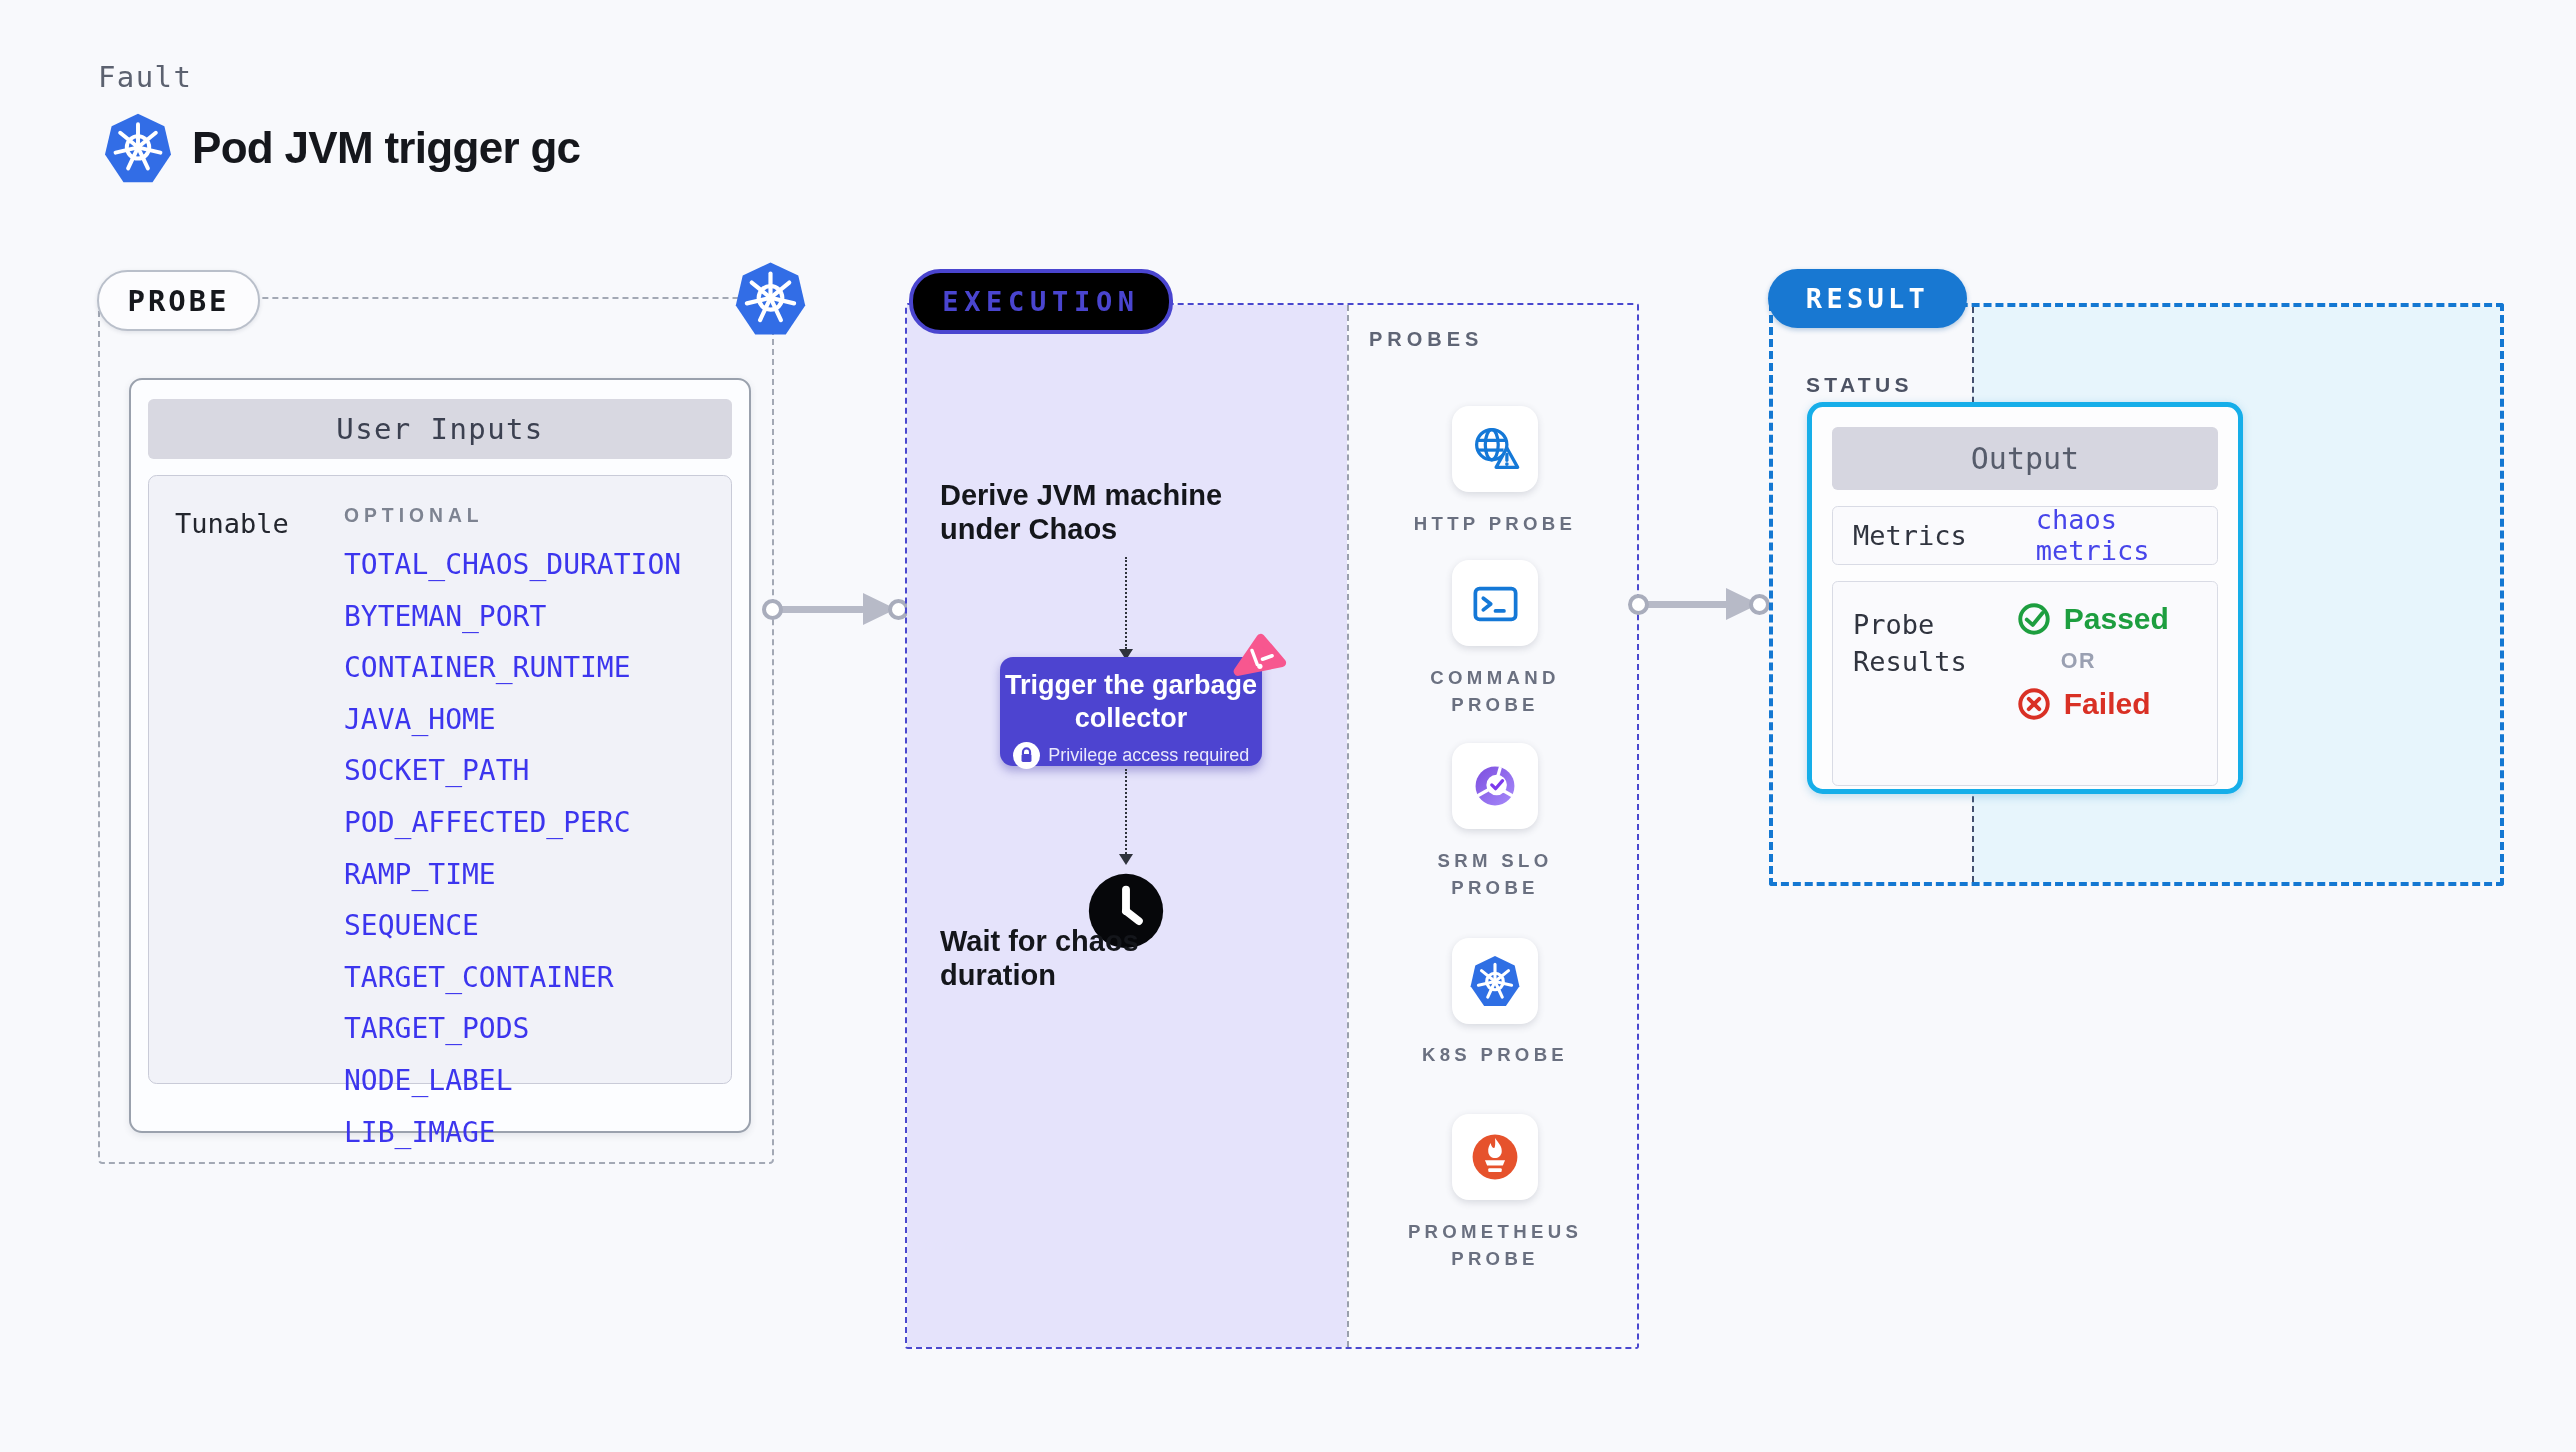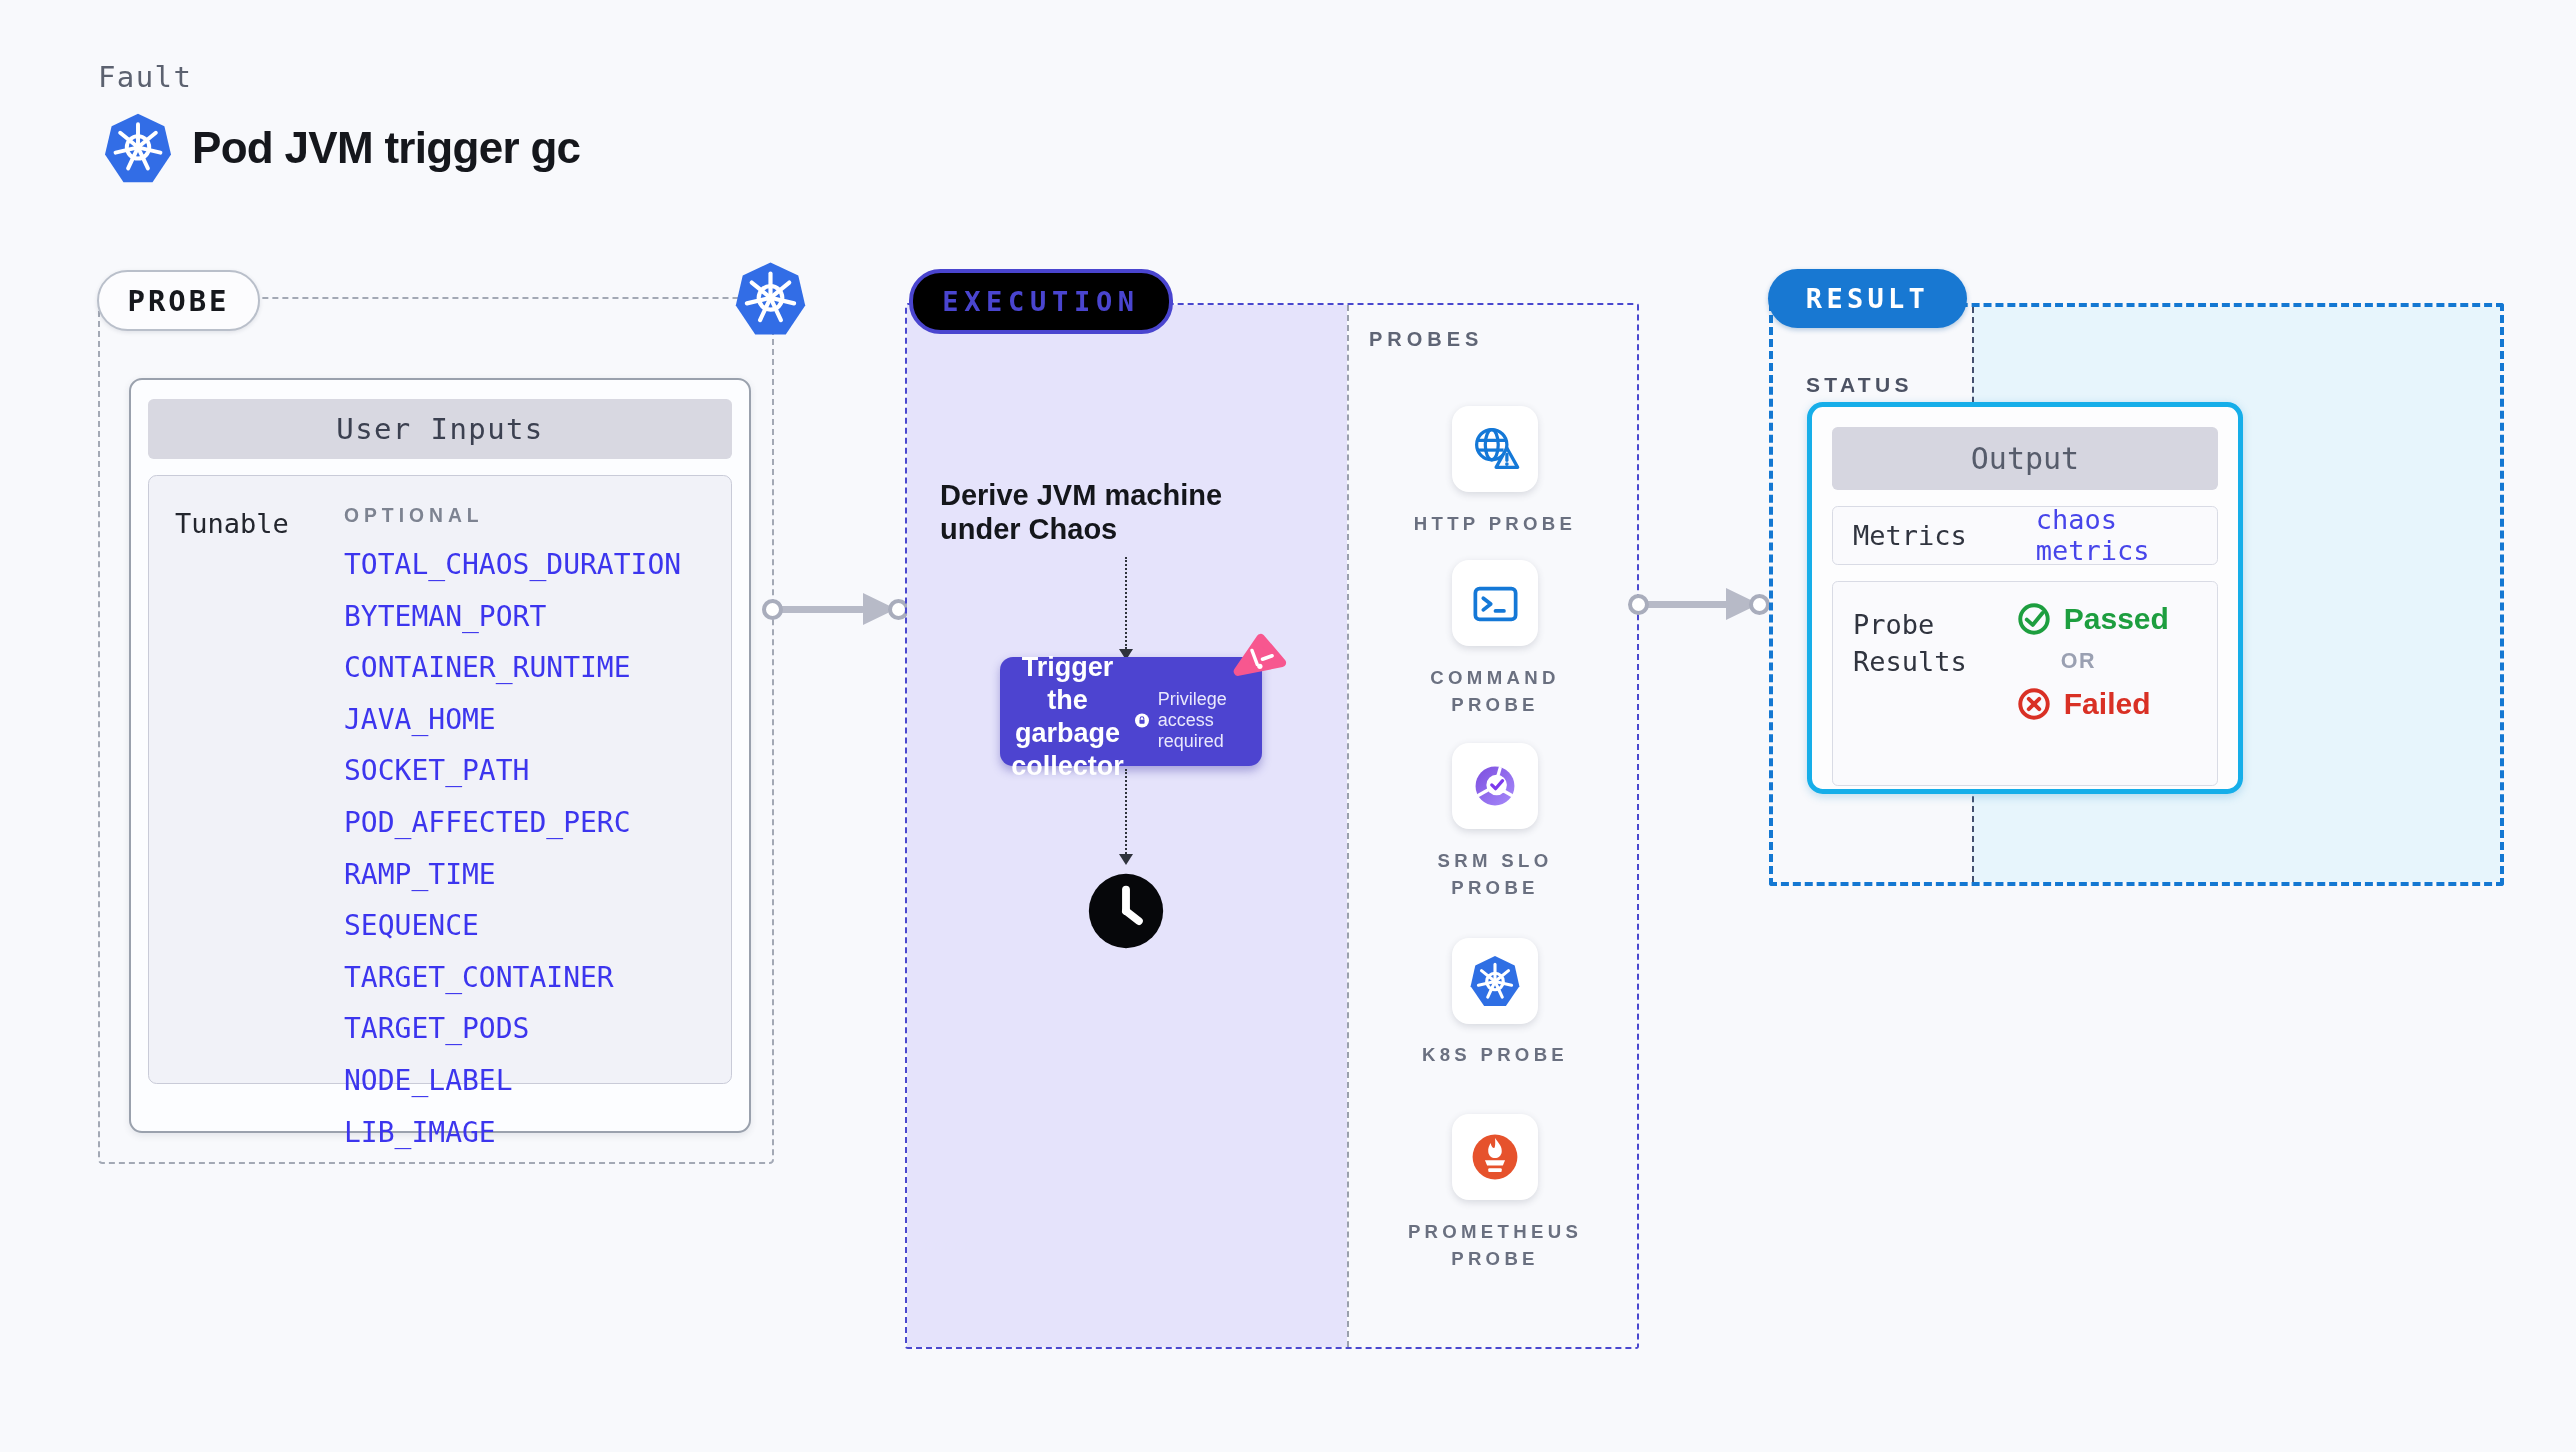--- a/index.html
+++ b/index.html
@@ -52,21 +52,21 @@
   .wait-text{left:33px;top:619px;}
   .dotline{width:0;border-left:2.9px dotted #2f333c;}
   .dl1{left:218px;top:252px;height:92px;}
   .dl2{left:218px;top:464px;height:85px;}
   .dot-arrowhead{width:0;height:0;border-left:7.2px solid transparent;border-right:7.2px solid transparent;
             border-top:11.5px solid #2f333c;}
   .da1{left:212px;top:344px;}
   .da2{left:212px;top:549px;}
 
   .action-node{left:93px;top:352px;width:262px;height:109px;background:#4d44d0;border-radius:13px;
-            box-shadow:0 4.3px 10px rgba(50,40,160,.35);display:flex;flex-direction:row;
+            box-shadow:0 4.3px 10px rgba(50,40,160,.35);display:flex;flex-direction:column;
             align-items:center;padding-top:11.5px;box-sizing:border-box;}
   .action-title{font-size:27px;line-height:33px;font-weight:bold;color:#ffffff;text-align:center;}
   .action-badge-row{display:flex;align-items:center;gap:8.6px;margin-top:7.2px;}
   .action-badge-text{font-size:18px;color:#e9e8fc;}
   .chaos-badge{left:324px;top:328px;width:56px;height:56px;z-index:5;}
 
   .clock-wrap{left:179px;top:566px;width:80px;height:80px;}
 
   
   .probe-tile{left:545px;width:86px;height:86px;background:#ffffff;border-radius:17px;
@@ -209,20 +209,24 @@
     </svg>
 
     <div class="abs dotline dl2"></div>
     <div class="abs dot-arrowhead da2"></div>
 
     <svg class="abs clock-wrap" viewBox="0 0 112 112">
       <circle cx="56" cy="56" r="52" fill="#06070a"></circle>
       <line x1="56" y1="56" x2="56" y2="26" stroke="#ffffff" stroke-width="11" stroke-linecap="round"></line>
       <line x1="56" y1="56" x2="74" y2="70" stroke="#ffffff" stroke-width="11" stroke-linecap="round"></line>
     </svg>
+    <div class="abs wait-text">
+      <span>Wait for chaos</span><br>
+      <span>duration</span>
+    </div>
 
     <div class="abs probe-tile" style="top:101px">
       <svg width="54" height="54" viewBox="0 0 100 100">
         <g fill="none" stroke="#1478d7" stroke-width="6">
           <circle cx="44" cy="42" r="28"></circle>
           <ellipse cx="44" cy="42" rx="12" ry="28"></ellipse>
           <line x1="17" y1="34" x2="71" y2="34"></line>
           <line x1="17" y1="52" x2="66" y2="52"></line>
         </g>
         <path d="M72,48 L92,84 L52,84 Z" fill="#f8f9fc" stroke="#1478d7" stroke-width="6" stroke-linejoin="round"></path>

